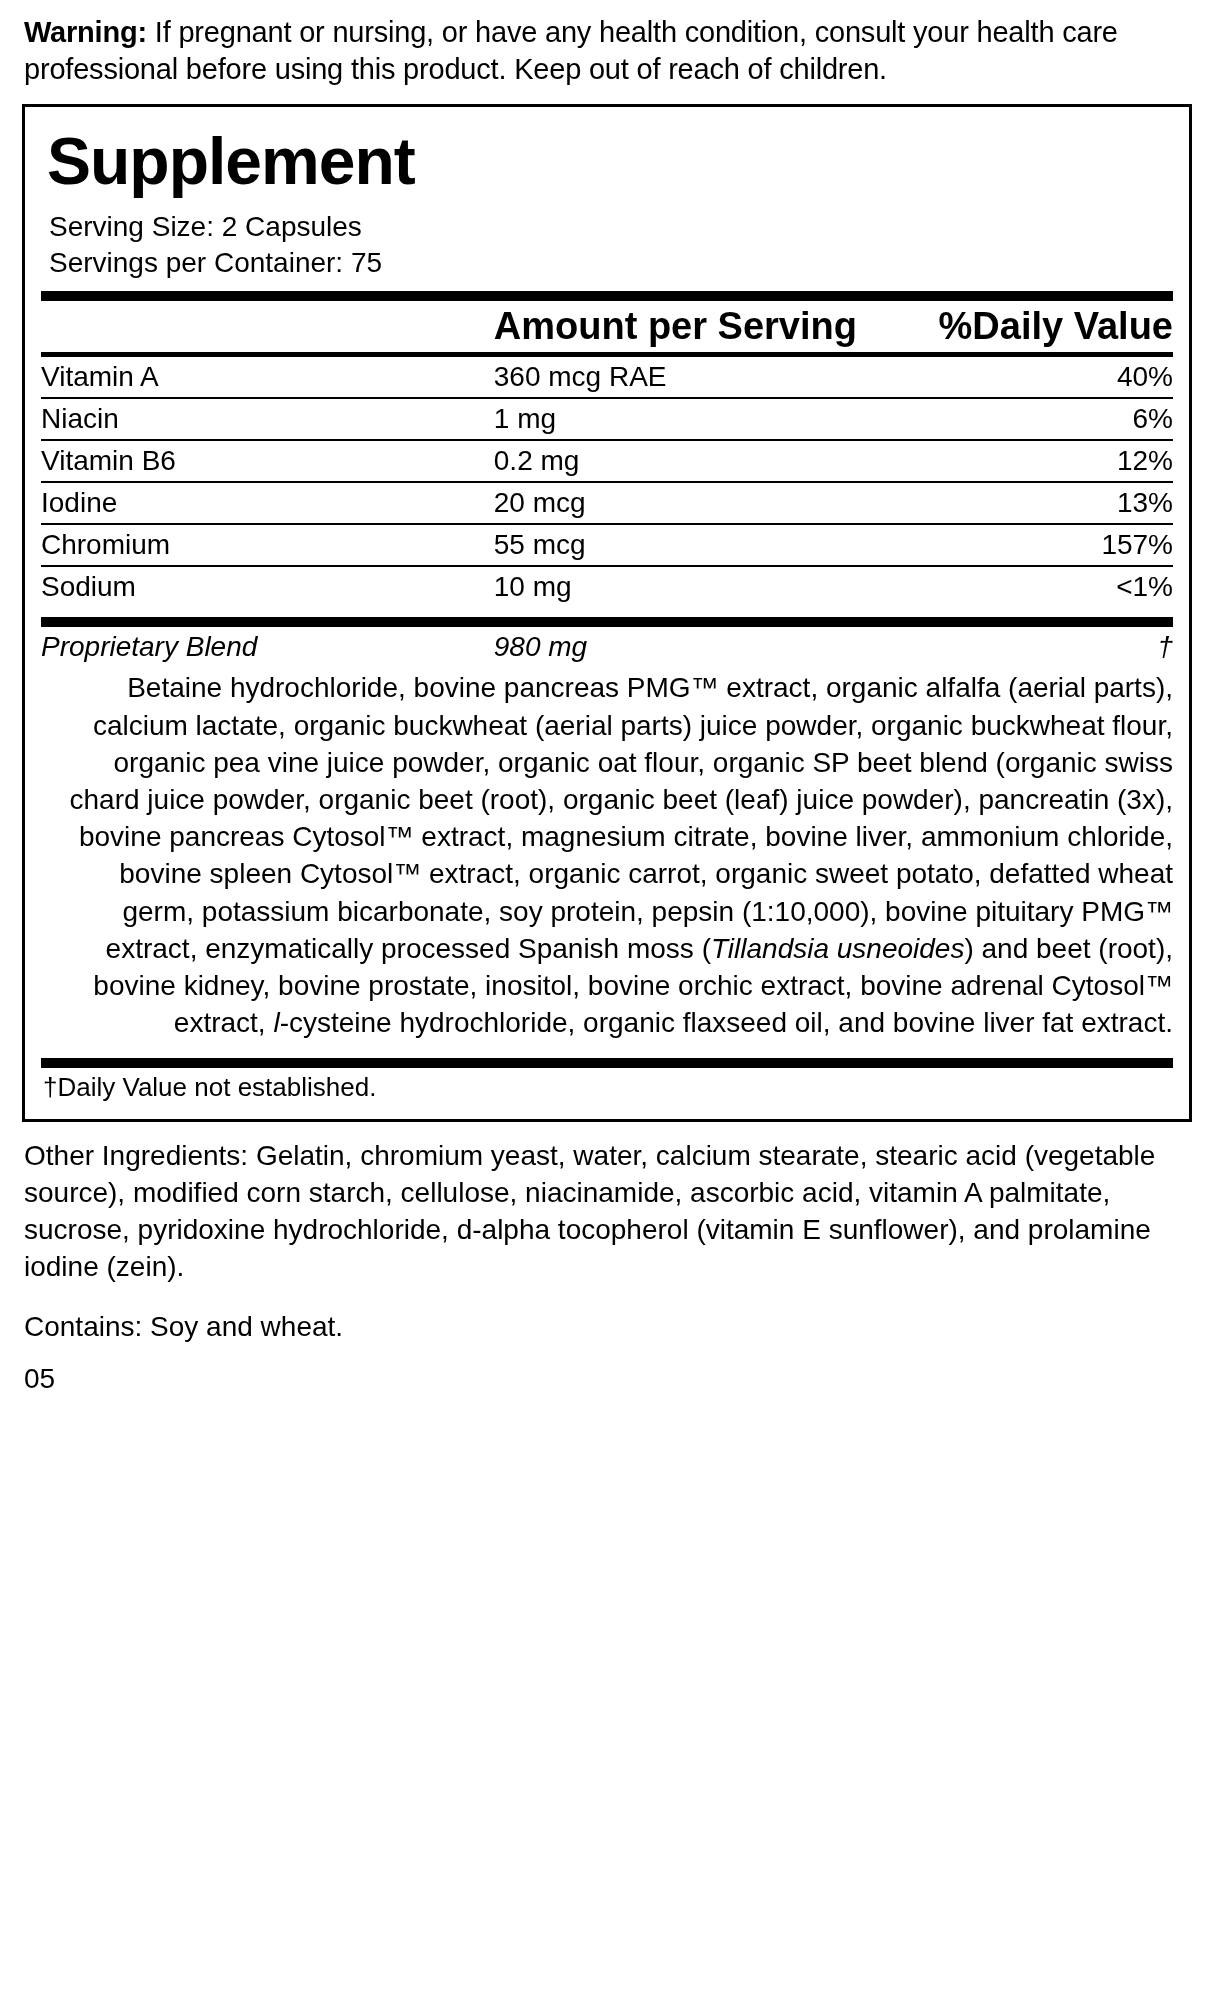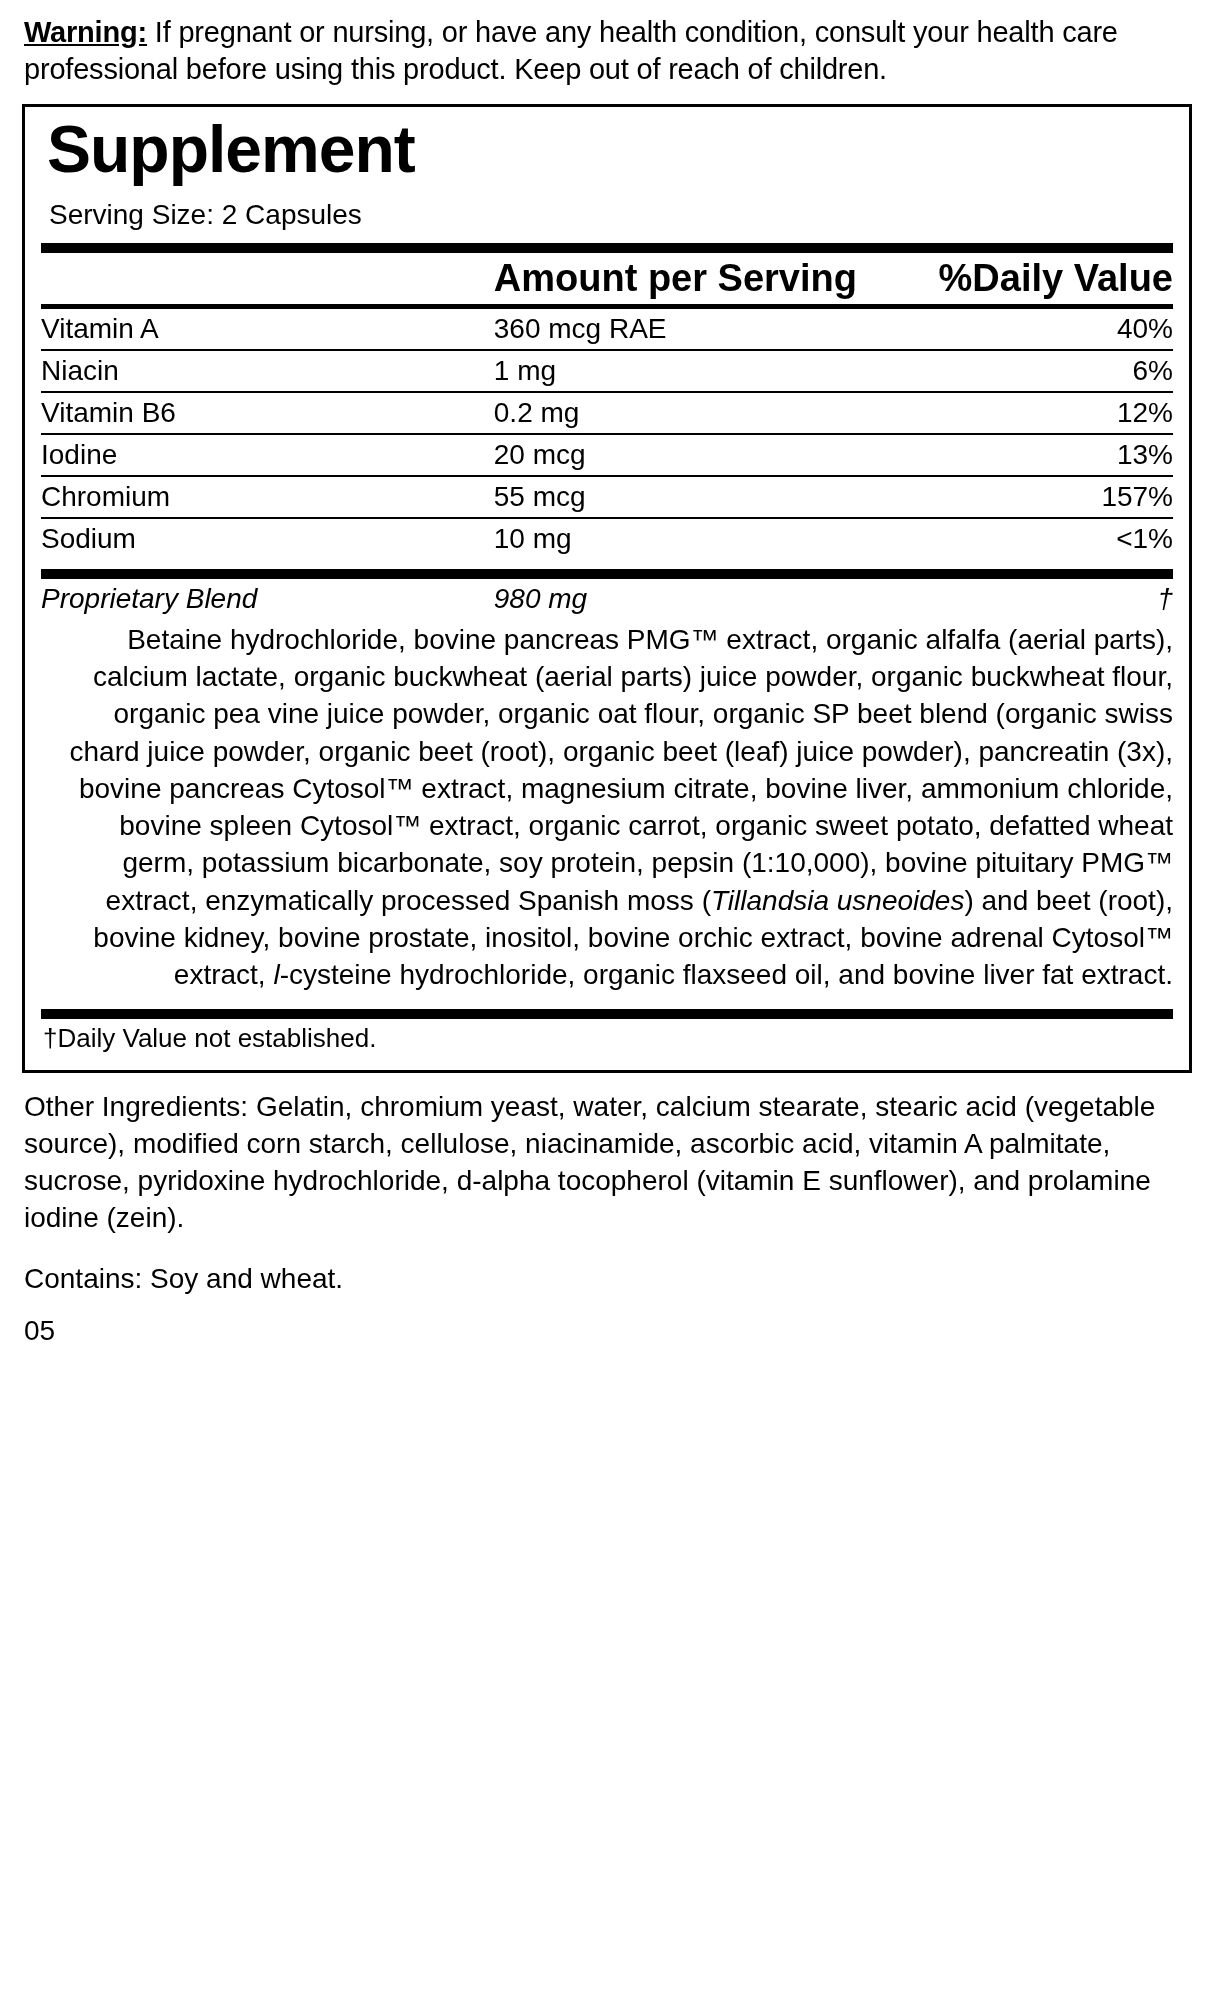--- a/index.html
+++ b/index.html
@@ -22,38 +22,37 @@
 
   
   .warning {
     font-size: 29px;
     line-height: 1.28;
     margin: 0 0 16px 2px;
     letter-spacing: -0.2px;
   }
   .warning .lbl {
     font-weight: bold;
-    text-decoration: underline;
   }
 
   
   .panel {
     border: 3px solid #000;
     box-sizing: border-box;
     padding: 8px 16px 14px 16px;
     margin: 0 0 0 0;
   }
   .sf-title {
     font-size: 66px;
     font-weight: bold;
     letter-spacing: -1px;
     line-height: 1.05;
     display: flex;
     justify-content: space-between;
-    margin: 0 6px 12px 6px;
+    margin: 12px 6px 12px 6px;
     white-space: nowrap;
   }
   .serving {
     font-size: 28px;
     line-height: 1.3;
     margin-left: 8px;
   }
 
   .rule-thick {
     border-top: 10px solid #000;
@@ -133,20 +132,21 @@
     <span class="lbl">Warning:</span><span> If pregnant or nursing, or have any health condition, consult your health care professional before using this product. Keep out of reach of children.</span>
   </p>
 
   <div class="panel">
 
     <div class="sf-title">
       <span>Supplement</span>
     </div>
 
     <div class="serving">Serving Size: 2 Capsules</div>
+    <div class="serving">Servings per Container: 75</div>
 
     <div class="rule-thick"></div>
 
     <table class="facts">
       <tbody>
         <tr class="hdr">
           <td class="c-name"></td>
           <td class="c-amt">Amount per Serving</td>
           <td class="c-dv">%Daily Value</td>
         </tr>

